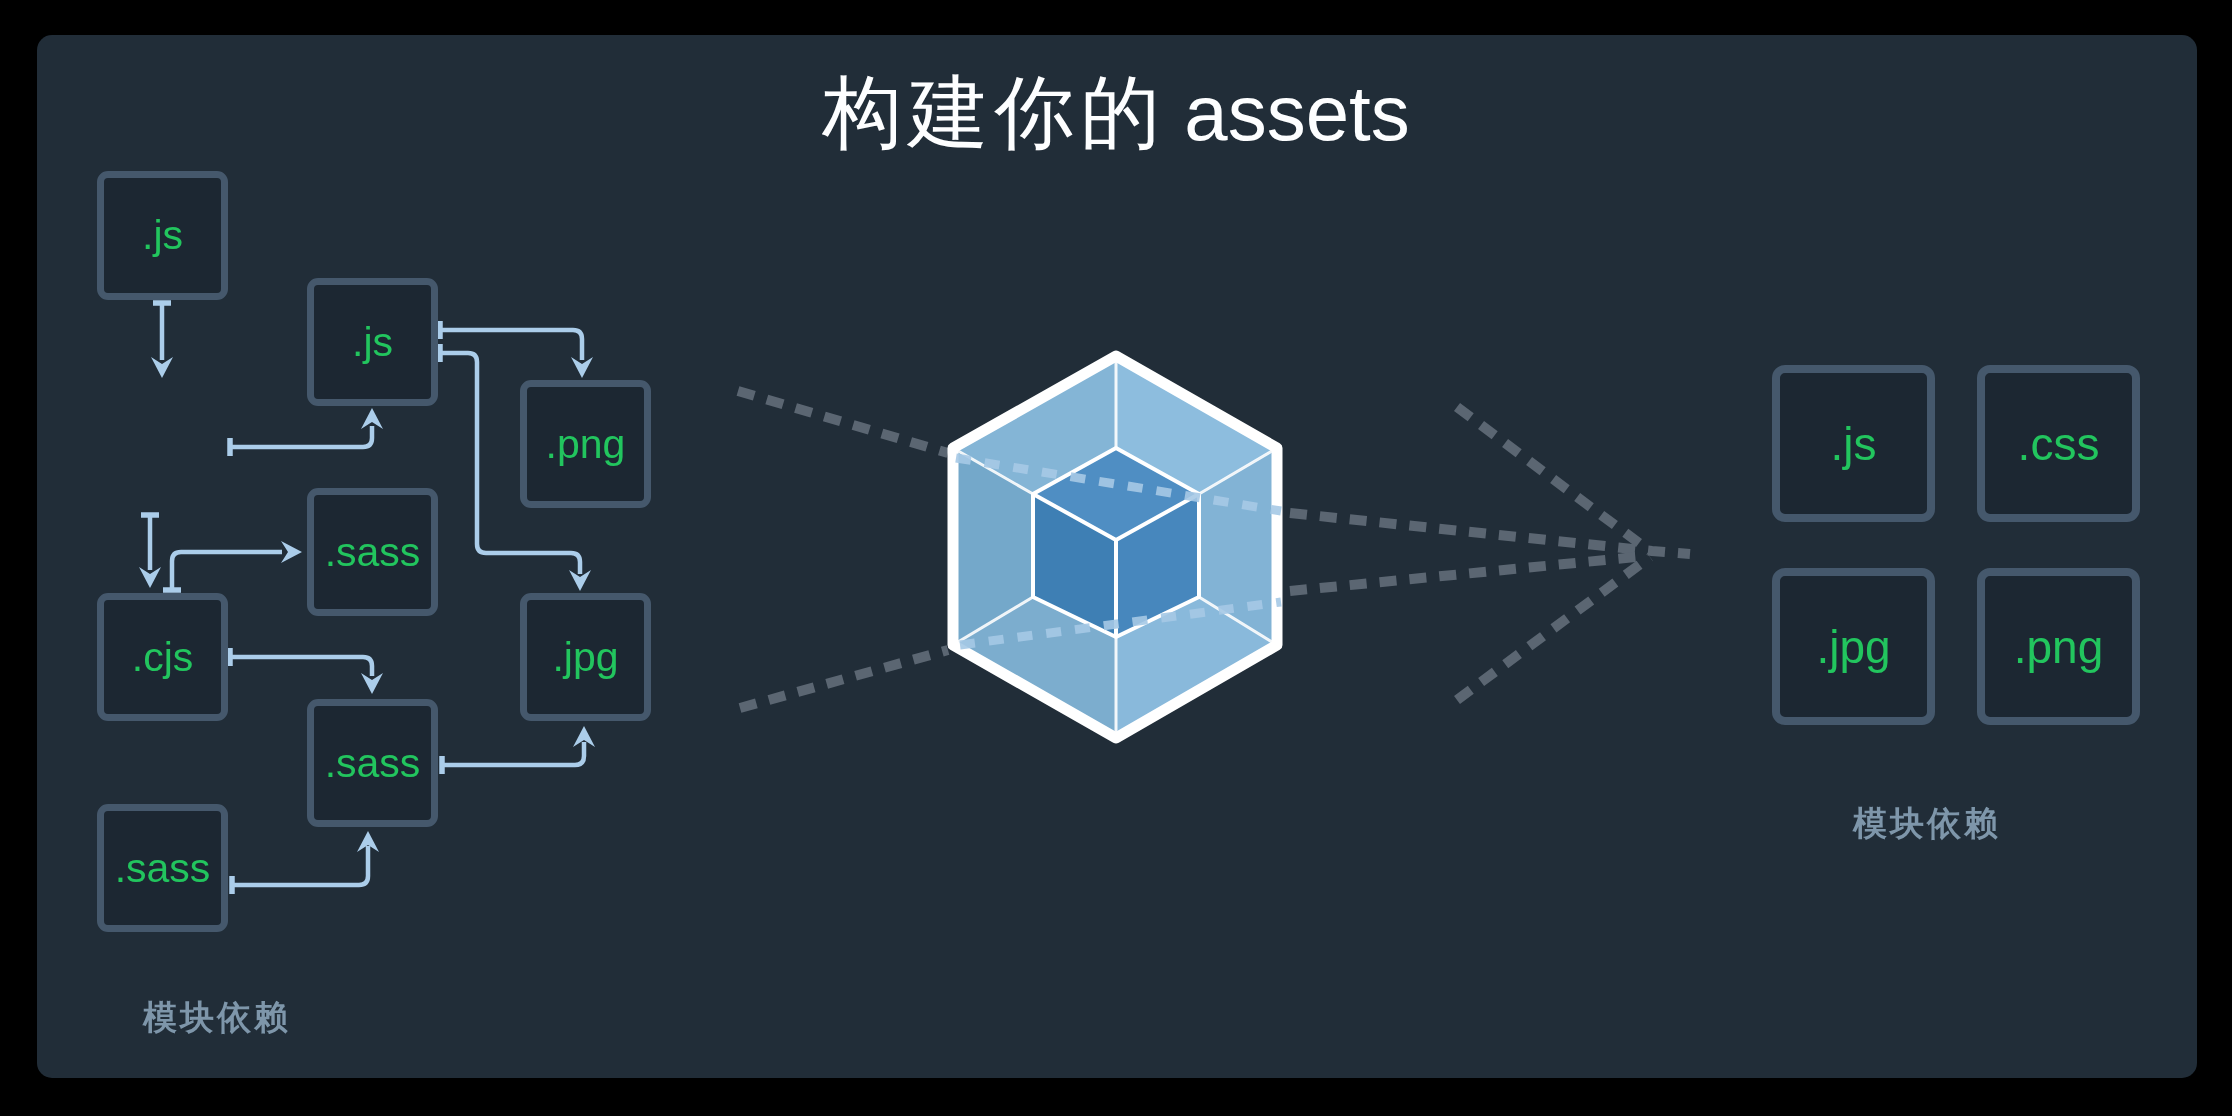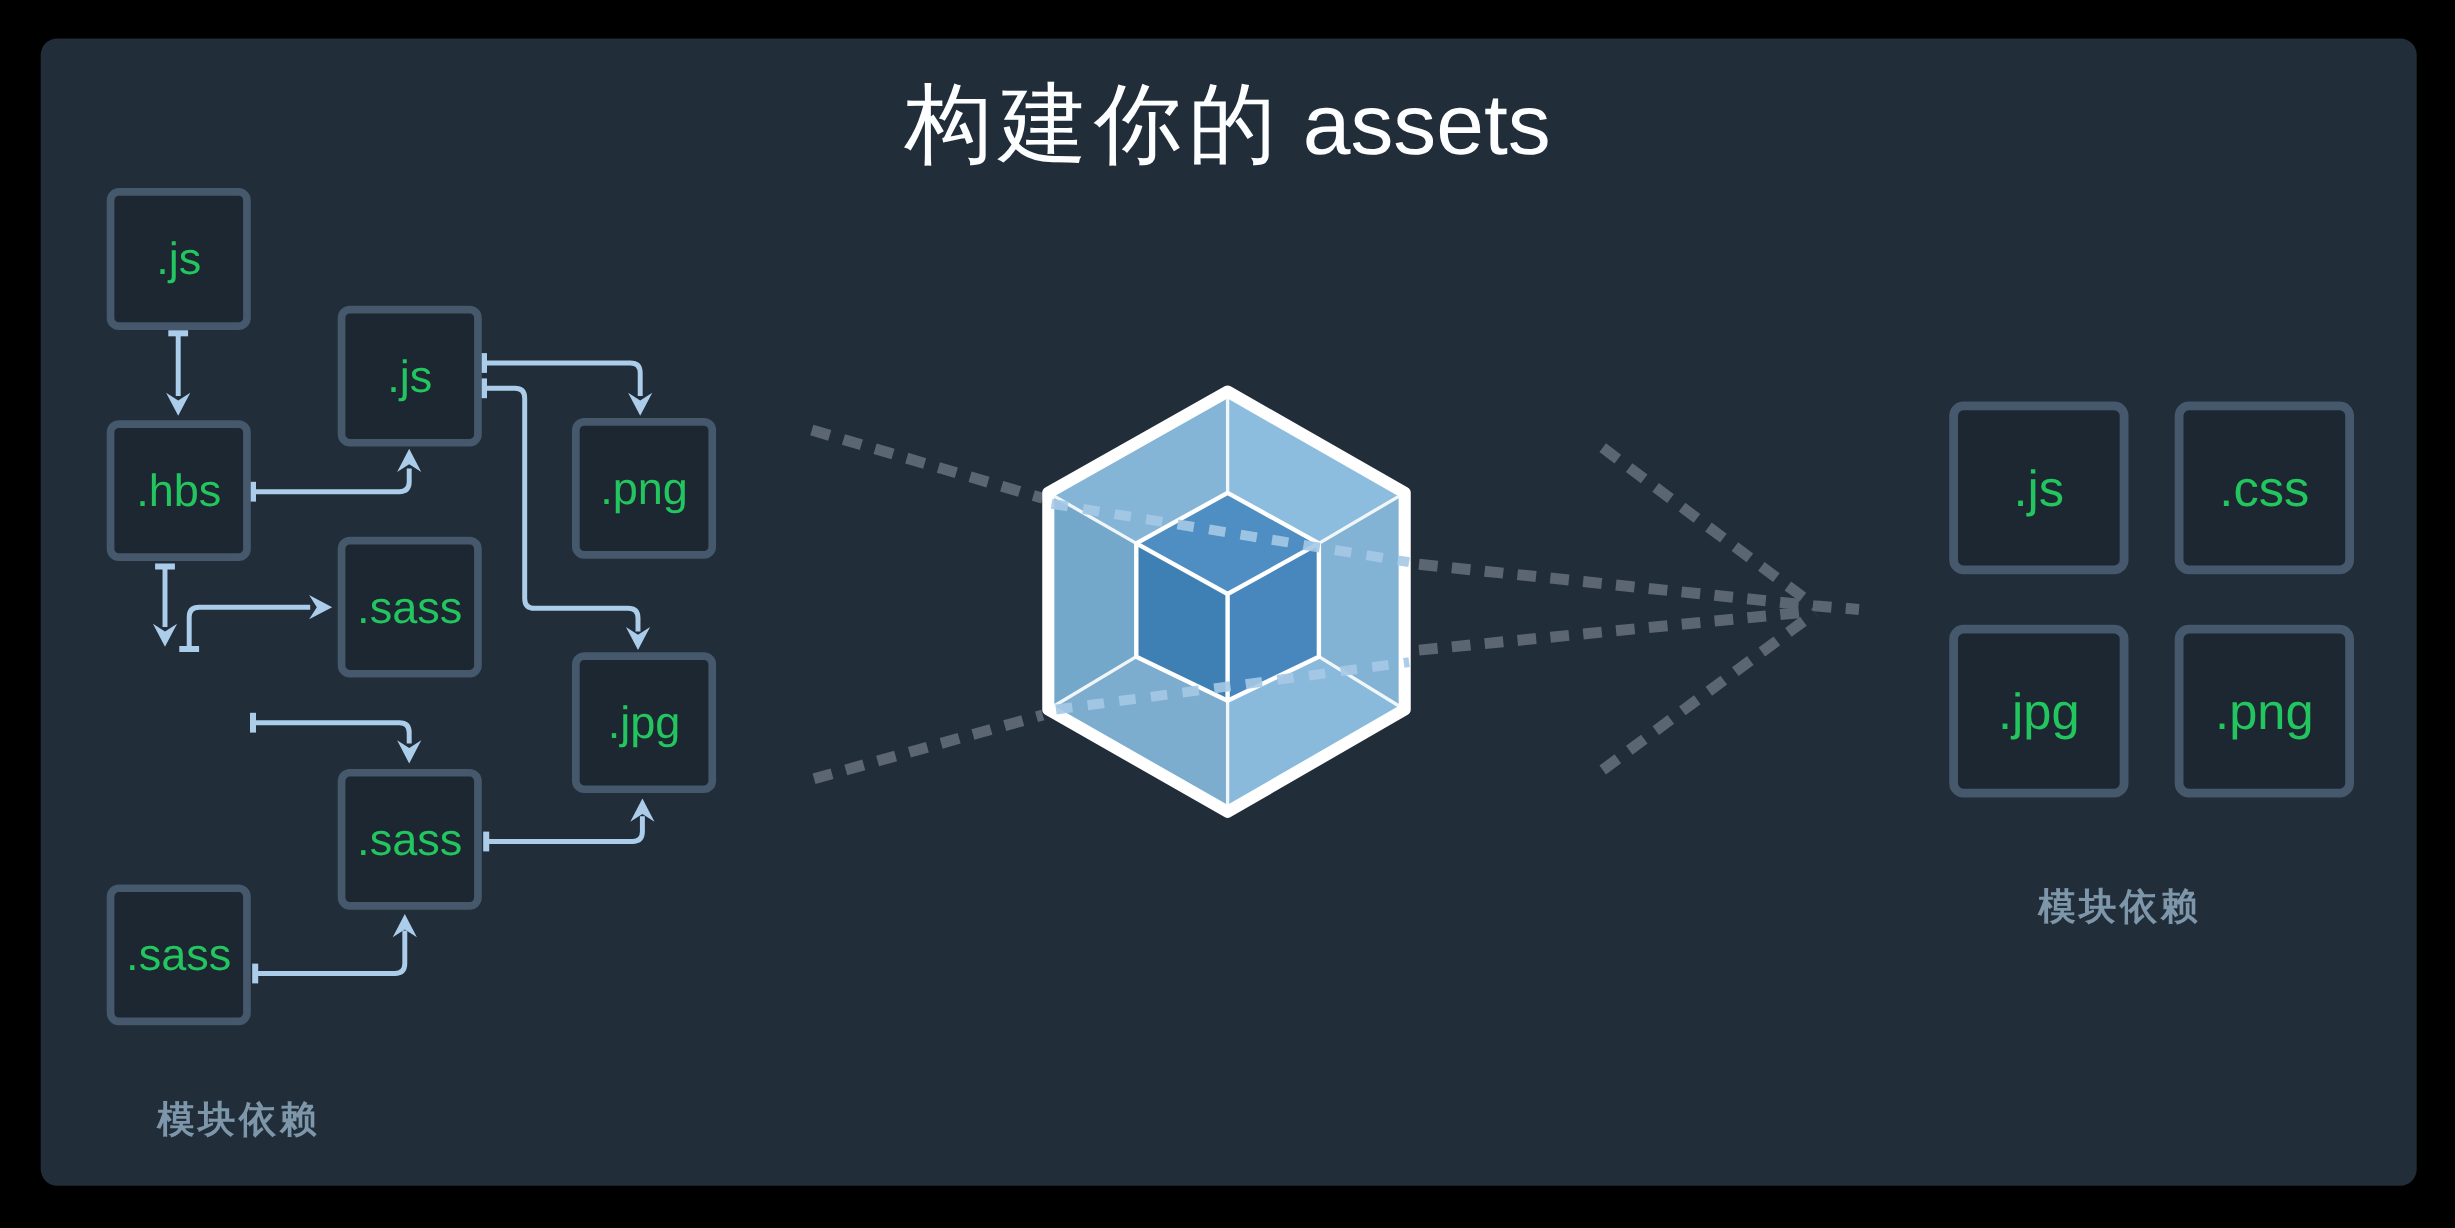--- a/index.html
+++ b/index.html
@@ -147,28 +147,28 @@
   <div class="title">
     <span class="zh">构建你的</span><span class="en">assets</span>
   </div>
 
   <div class="node node-sm" style="left:97px;top:171px;height:129px">
     <span>.js</span>
   </div>
   <div class="node node-sm" style="left:307px;top:278px">
     <span>.js</span>
   </div>
-  <div class="node node-sm" style="left:97px;top:382px">
-    <span>.hbs</span>
-  </div>
   <div class="node node-sm" style="left:520px;top:380px">
     <span>.png</span>
   </div>
   <div class="node node-sm" style="left:307px;top:488px">
     <span>.sass</span>
+  </div>
+  <div class="node node-sm" style="left:97px;top:593px">
+    <span>.cjs</span>
   </div>
   <div class="node node-sm" style="left:520px;top:593px">
     <span>.jpg</span>
   </div>
   <div class="node node-sm" style="left:307px;top:699px">
     <span>.sass</span>
   </div>
   <div class="node node-sm" style="left:97px;top:804px">
     <span>.sass</span>
   </div>

